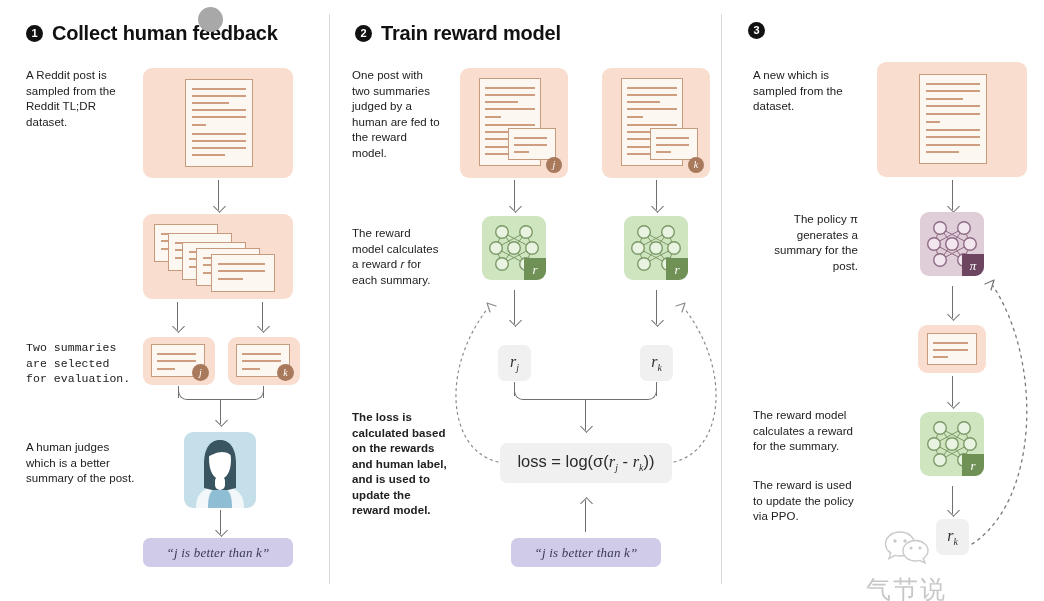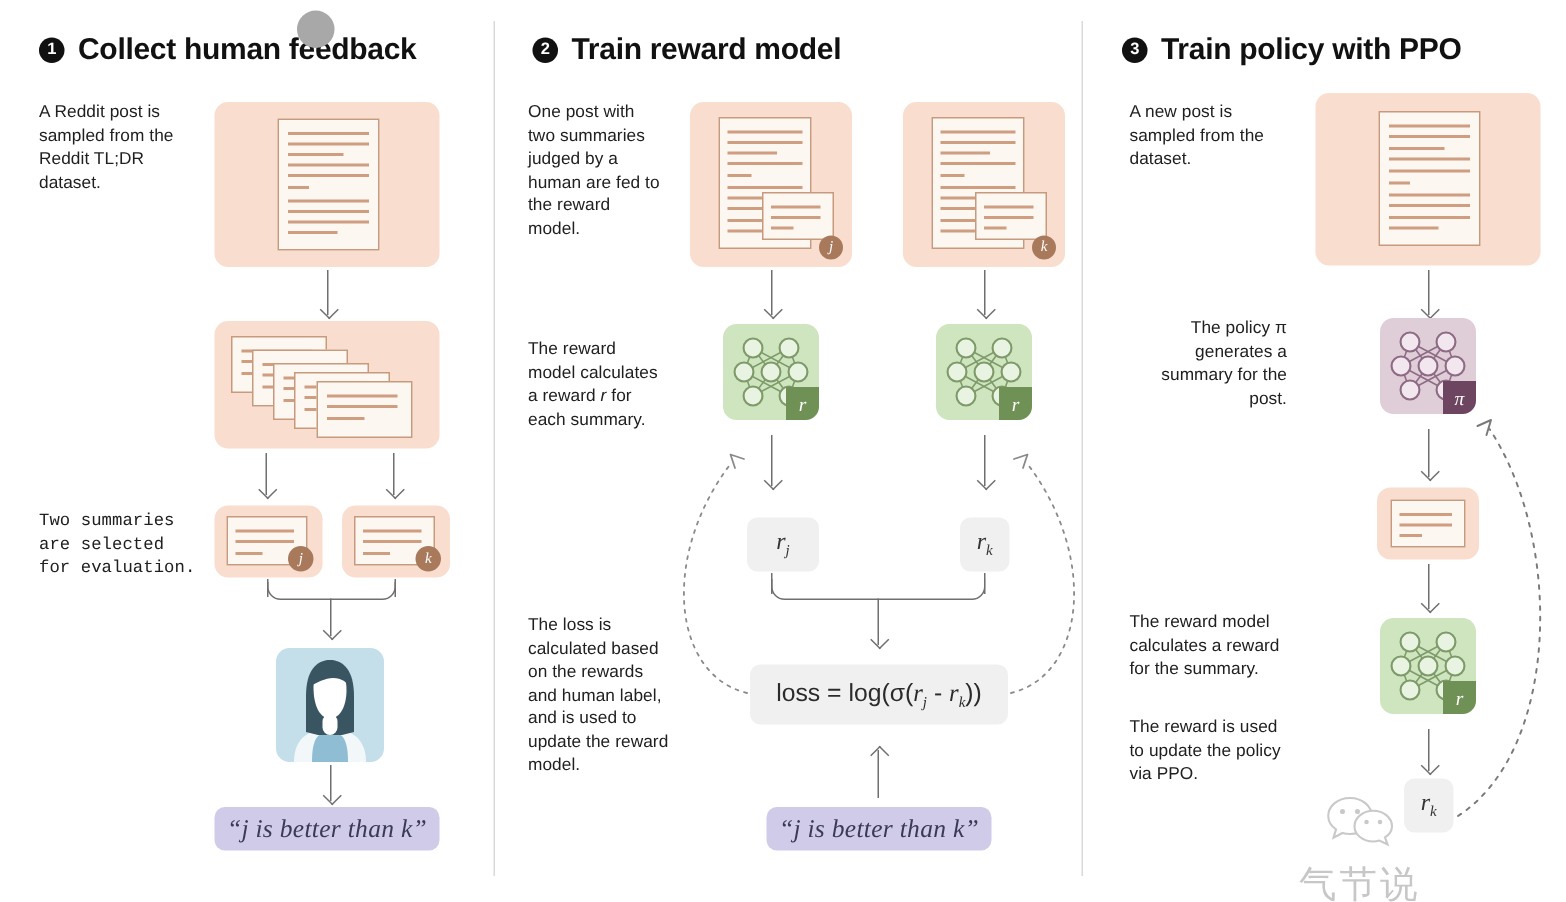--- a/index.html
+++ b/index.html
@@ -226,21 +226,21 @@
     color: #333333;
   }
   .rvar sub {
     font-size: 10px;
     font-style: italic;
   }
 
   .verdict {
     font-family: "Liberation Serif", serif;
     font-style: italic;
-    font-size: 17px;
+    font-size: 13px;
     color: #3a3a55;
     letter-spacing: 0.2px;
   }
 
   .loss-formula {
     font-family: "Liberation Sans", sans-serif;
     font-size: 16.5px;
     color: #2b2b2b;
     white-space: nowrap;
   }
@@ -357,20 +357,21 @@
         <div class="ln" style="top:23px; width:34%;"></div>
       </div>
       <div class="item-badge" style="right:6px; bottom:4px; width:17px; height:17px; font-size:10px;">k</div>
     </div>
 
     <div class="plain-line" style="left:178px; top:386px; height:12px;"></div>
     <div class="plain-line" style="left:263px; top:386px; height:12px;"></div>
     <div class="bracket" style="left:178px; top:388px; width:86px; height:12px;"></div>
     <div class="arrow-v" style="left:220px; top:399px; height:25px;"></div>
 
+    <div class="caption" style="left:26px; top:440px; width:115px;">A human judges which is a better summary of the post.</div>
 
     <div class="tile tile-blue" style="left:184px; top:432px; width:72px; height:76px; overflow:hidden;">
       <svg width="72" height="76" viewBox="0 0 72 76">
 
         <path d="M12 76 C12 60 22 54 36 54 C50 54 60 60 60 76 Z" fill="#f2f7fa"></path>
         <path d="M24 76 C24 60 28 56 36 56 C44 56 48 60 48 76 Z" fill="#8ebdd4"></path>
 
         <path d="M20 32 C20 15 27 8 36 8 C45 8 52 15 52 32 L52 56 L44 58 L28 58 L20 56 Z" fill="#3a5562"></path>
 
         <rect x="31" y="44" width="10" height="14" rx="5" fill="#ffffff"></rect>
@@ -498,33 +499,33 @@
           <circle cx="20" cy="48" r="6.3"></circle>
             <circle cx="44" cy="48" r="6.3"></circle>
         </g>
       </svg>
       <div class="corner-label corner-green">r</div>
     </div>
 
     <div class="arrow-v" style="left:184px; top:290px; height:34px;"></div>
     <div class="arrow-v" style="left:326px; top:290px; height:34px;"></div>
 
-    <div class="chip chip-gray" style="left:168px; top:345px; width:48px; height:36px;">
+    <div class="chip chip-gray" style="left:168px; top:345px; width:33px; height:36px;">
       <span class="rvar"><span>r</span><sub>j</sub></span>
     </div>
     <div class="chip chip-gray" style="left:310px; top:345px; width:33px; height:36px;">
       <span class="rvar"><span>r</span><sub>k</sub></span>
     </div>
 
     <div class="plain-line" style="left:184px; top:382px; height:14px;"></div>
     <div class="plain-line" style="left:326px; top:382px; height:14px;"></div>
     <div class="bracket" style="left:184px; top:386px; width:143px; height:14px;"></div>
     <div class="arrow-v" style="left:255px; top:399px; height:31px;"></div>
 
-    <div class="caption" style="left:22px; top:410px; width:96px;">The loss is calculated based on the rewards and human label, and is used to update the reward model.</div>
+    <div class="caption" style="left:22px; top:410px; width:96px;font-weight:bold;">The loss is calculated based on the rewards and human label, and is used to update the reward model.</div>
 
     <div class="chip chip-gray" style="left:170px; top:443px; width:172px; height:40px;">
       <span class="loss-formula"><span>loss</span> <span>=</span> <span>log(σ(</span><span class="it">r</span><sub class="it">j</sub> <span>-</span> <span class="it">r</span><sub class="it">k</sub><span>))</span></span>
     </div>
 
     <div class="arrow-up" style="left:255px; top:500px; height:32px;"></div>
 
     <div class="chip chip-lilac" style="left:181px; top:538px; width:150px; height:29px;">
       <span class="verdict">“j is better than k”</span>
     </div>
@@ -534,24 +535,23 @@
       <path d="M160 312 l -3 -9 l 9 3" fill="none" stroke="#8a8a8a" stroke-width="1.2" stroke-linecap="round" stroke-linejoin="round"></path>
       <path d="M344 462 C 394 450 402 370 354 308" fill="none" stroke="#8a8a8a" stroke-width="1.2" stroke-dasharray="2,4" stroke-linecap="round"></path>
       <path d="M352 312 l 3 -9 l -9 3" fill="none" stroke="#8a8a8a" stroke-width="1.2" stroke-linecap="round" stroke-linejoin="round"></path>
     </svg>
   </div>
 
   <div class="column col3">
 
     <div class="heading h3">
       <span class="step-badge">3</span>
-      <span>Train policy with PPO</span>
-    </div>
-
-    <div class="caption" style="left:33px; top:68px; width:105px;">A new post is sampled from the dataset.</div>
+    </div>
+
+    <div class="caption" style="left:33px; top:68px; width:105px;">A new which is sampled from the dataset.</div>
 
     <div class="tile tile-peach" style="left:157px; top:62px; width:150px; height:115px;">
       <div class="sheet" style="left:42px; top:12px; width:68px; height:90px;">
         <div class="ln" style="top:8px;  width:82%;"></div>
         <div class="ln" style="top:15px; width:82%;"></div>
         <div class="ln" style="top:23px; width:56%;"></div>
         <div class="ln" style="top:30px; width:82%;"></div>
         <div class="ln" style="top:38px; width:82%;"></div>
         <div class="ln" style="top:46px; width:22%;"></div>
         <div class="ln" style="top:54px; width:82%;"></div>

